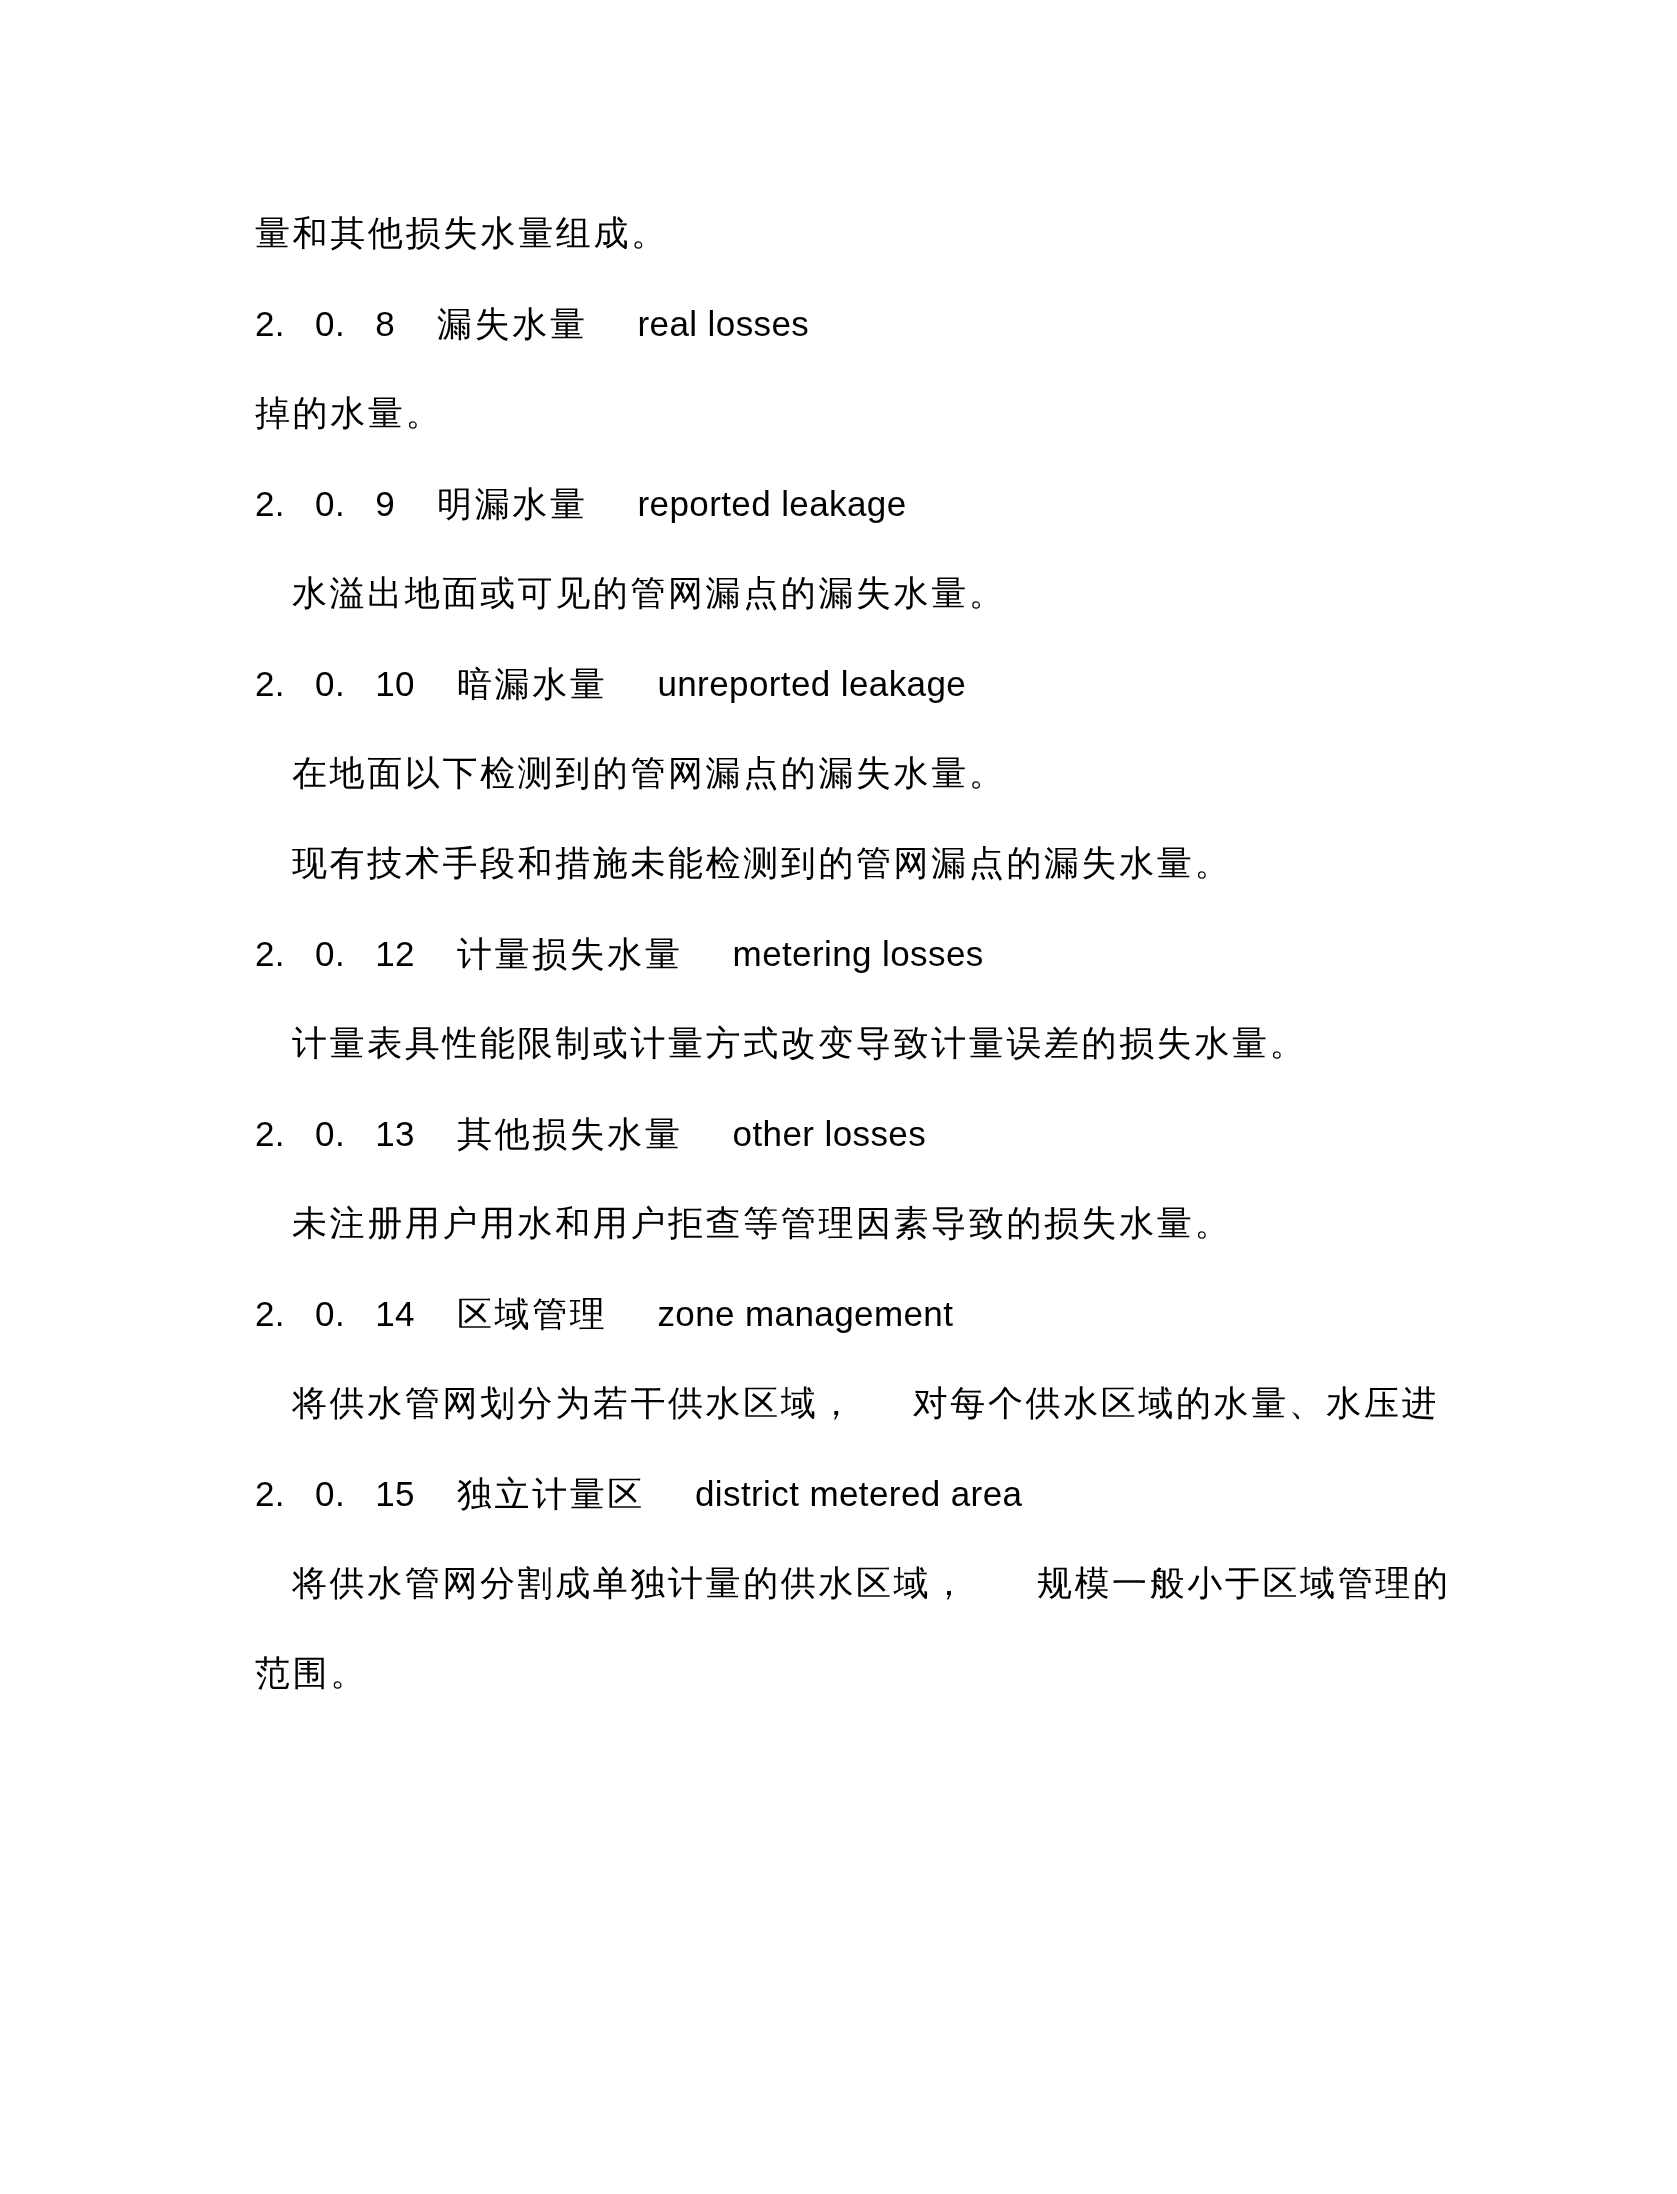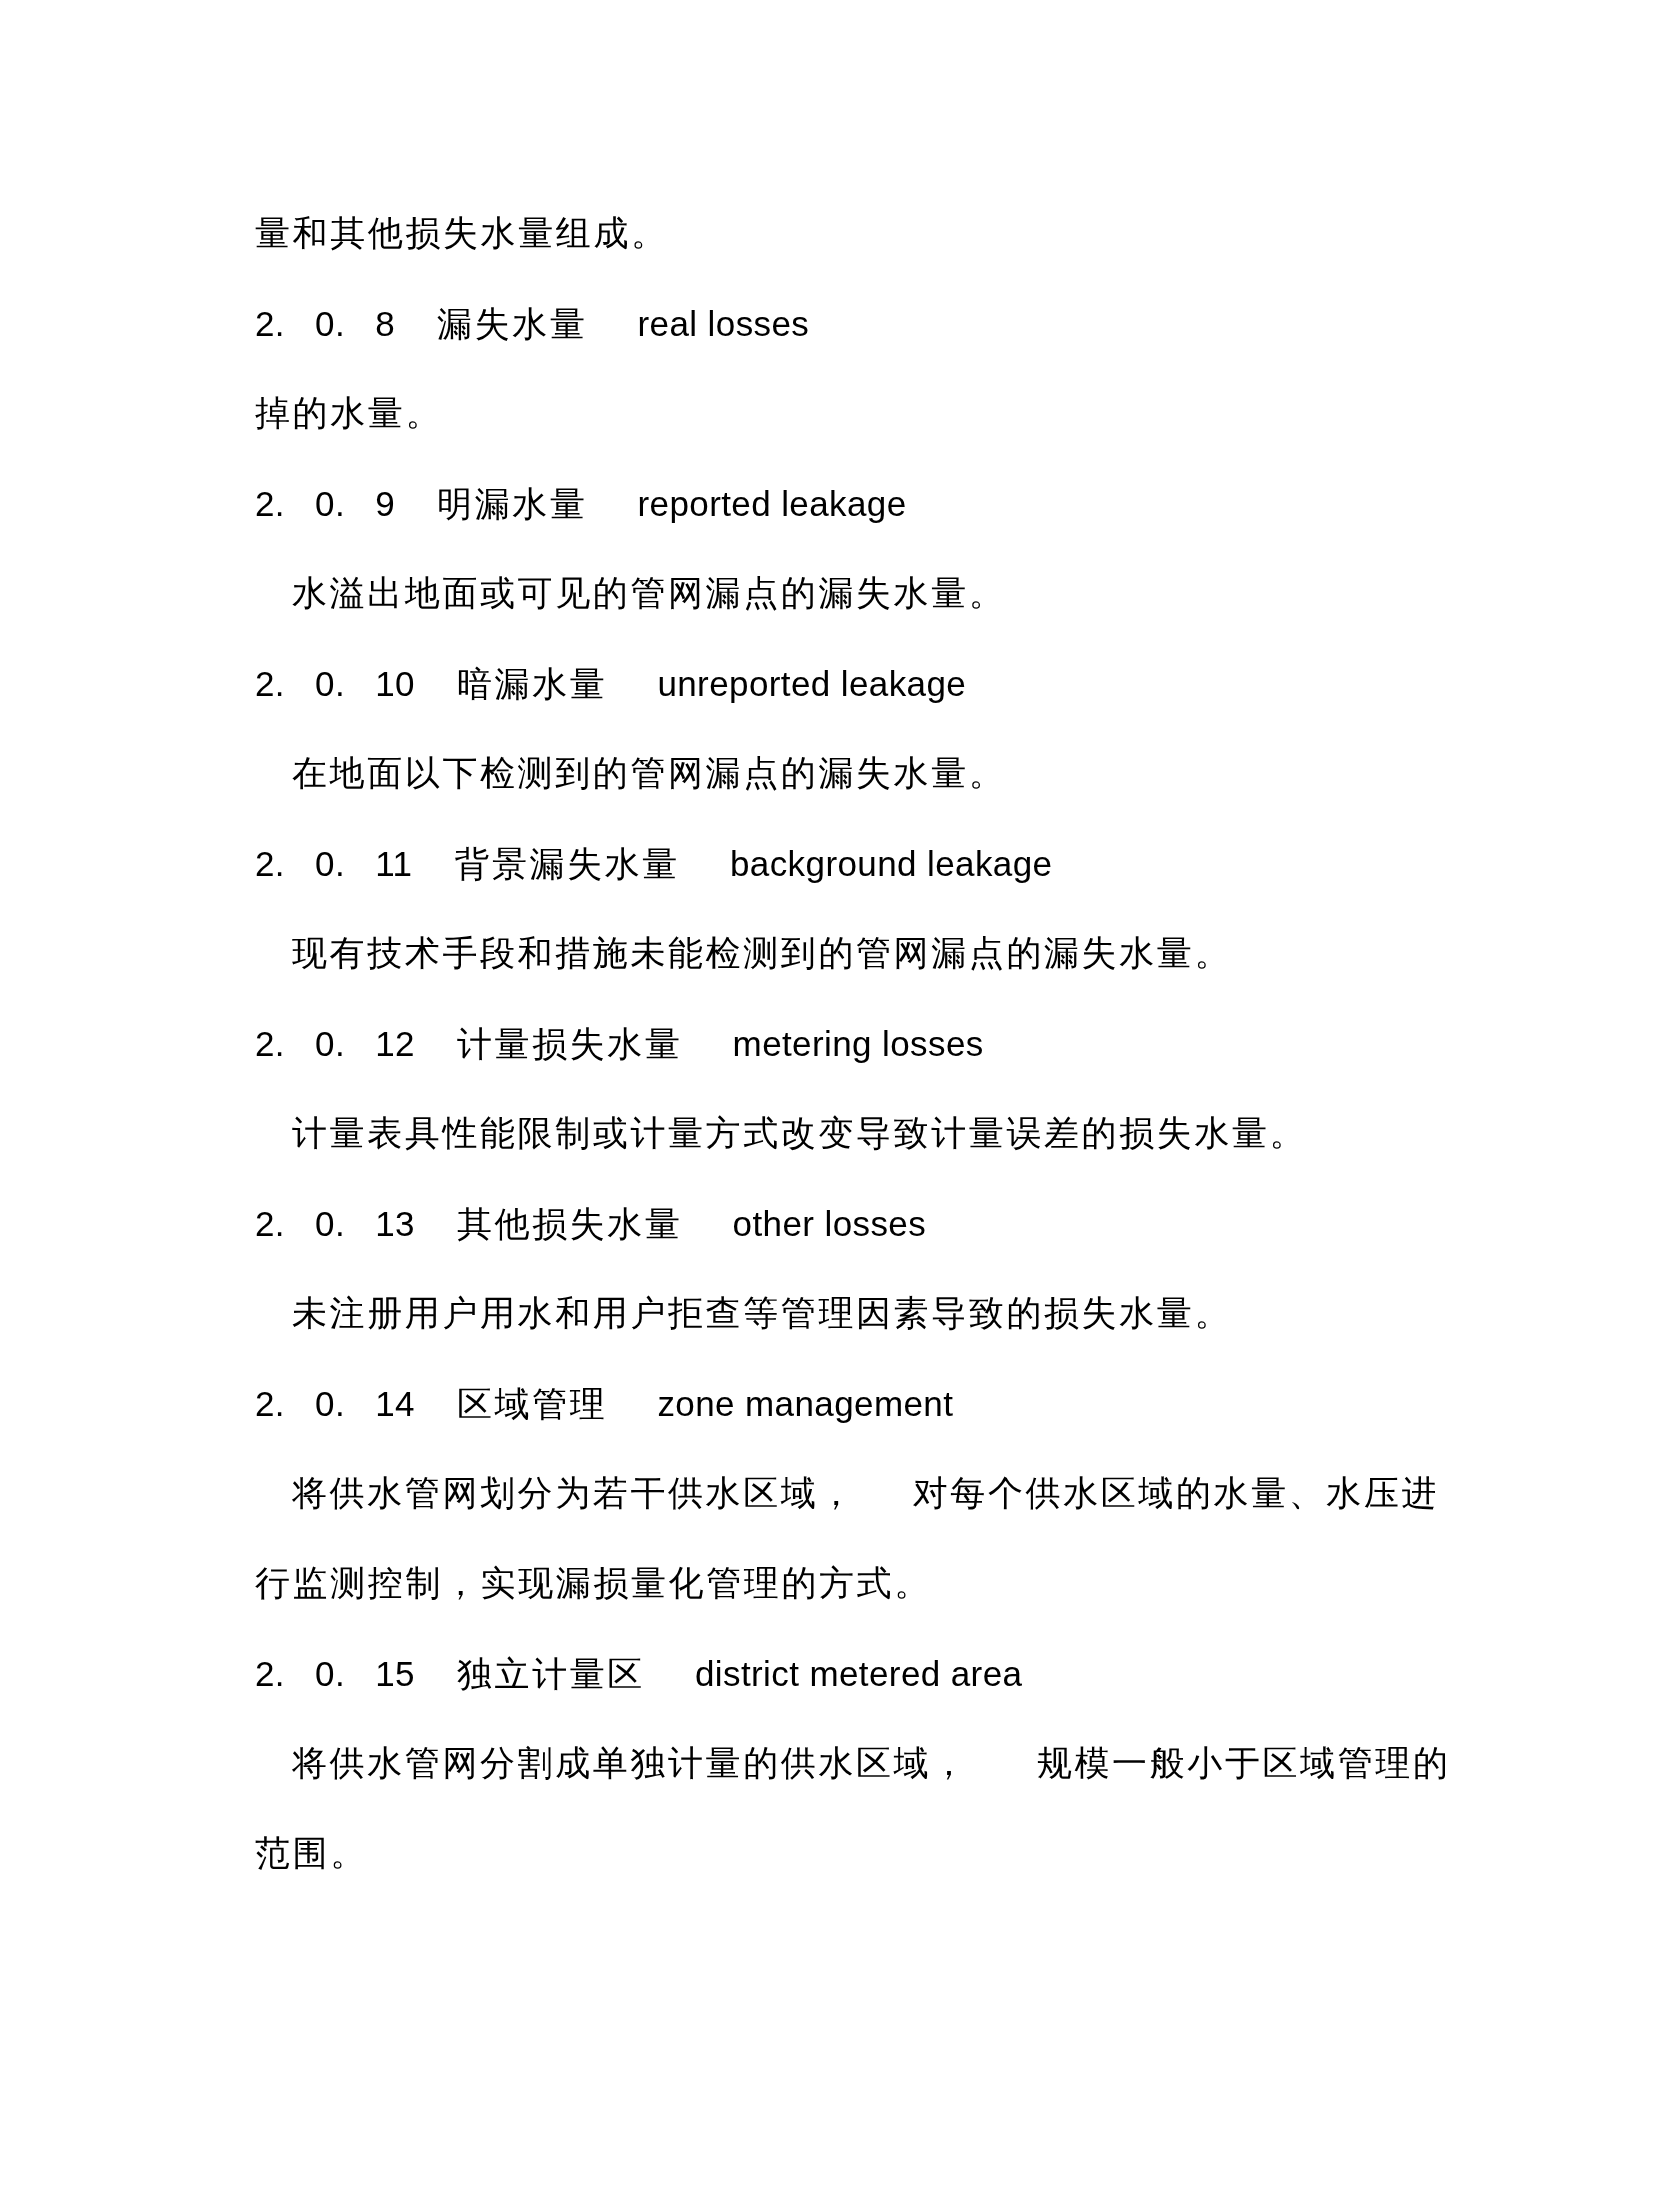--- a/index.html
+++ b/index.html
@@ -57,27 +57,25 @@
 
 <div class="page">
   <div class="content" id="content">
       <div class="line body-line">量和其他损失水量组成。</div>
       <div class="line heading-line"><span class="clause-number">2. 0. 8</span><span class="term-cn">漏失水量</span><span class="term-en">real losses</span></div>
       <div class="line body-line">掉的水量。</div>
       <div class="line heading-line"><span class="clause-number">2. 0. 9</span><span class="term-cn">明漏水量</span><span class="term-en">reported leakage</span></div>
       <div class="line body-line indent">水溢出地面或可见的管网漏点的漏失水量。</div>
       <div class="line heading-line"><span class="clause-number">2. 0. 10</span><span class="term-cn">暗漏水量</span><span class="term-en">unreported leakage</span></div>
       <div class="line body-line indent">在地面以下检测到的管网漏点的漏失水量。</div>
-      <div class="line heading-line"><span class="clause-number">2. 0. 11</span><span class="term-cn">背景漏失水量</span><span class="term-en">background leakage</span></div>
       <div class="line body-line indent">现有技术手段和措施未能检测到的管网漏点的漏失水量。</div>
       <div class="line heading-line"><span class="clause-number">2. 0. 12</span><span class="term-cn">计量损失水量</span><span class="term-en">metering losses</span></div>
       <div class="line body-line indent">计量表具性能限制或计量方式改变导致计量误差的损失水量。</div>
       <div class="line heading-line"><span class="clause-number">2. 0. 13</span><span class="term-cn">其他损失水量</span><span class="term-en">other losses</span></div>
       <div class="line body-line indent">未注册用户用水和用户拒查等管理因素导致的损失水量。</div>
       <div class="line heading-line"><span class="clause-number">2. 0. 14</span><span class="term-cn">区域管理</span><span class="term-en">zone management</span></div>
       <div class="line body-line indent">将供水管网划分为若干供水区域，     对每个供水区域的水量、水压进</div>
-      <div class="line body-line">行监测控制，实现漏损量化管理的方式。</div>
       <div class="line heading-line"><span class="clause-number">2. 0. 15</span><span class="term-cn">独立计量区</span><span class="term-en">district metered area</span></div>
       <div class="line body-line indent">将供水管网分割成单独计量的供水区域，      规模一般小于区域管理的</div>
       <div class="line body-line">范围。</div>
     </div>
 </div>
 
 
 </body></html>

